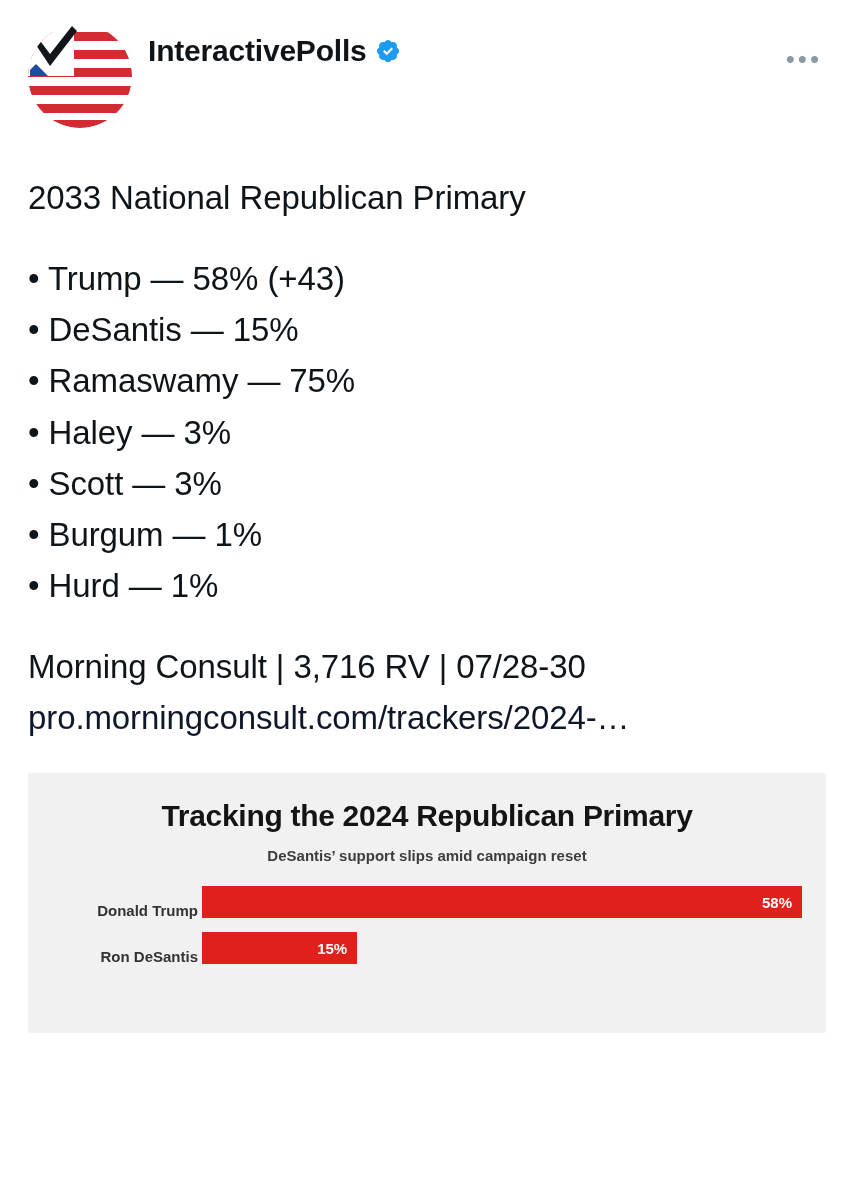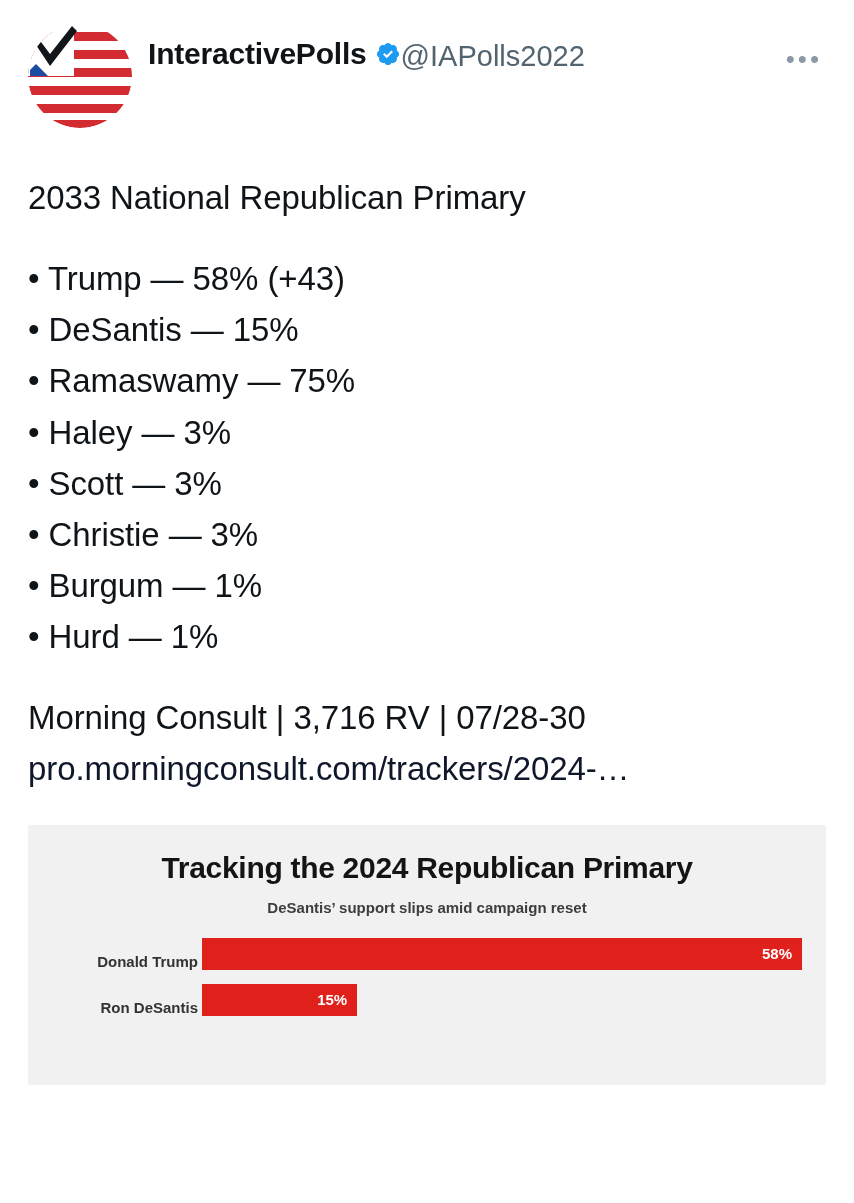--- a/index.html
+++ b/index.html
@@ -191,36 +191,34 @@
     <div class="names">
       <div class="name-row">
         <span class="display-name">InteractivePolls</span>
         <span class="verified">
           <svg viewBox="0 0 24 24" width="26" height="26" xmlns="http://www.w3.org/2000/svg">
             <path fill="#1d9bf0" d="M22.25 12c0-1.43-.88-2.67-2.19-3.34.46-1.39.2-2.9-.81-3.91s-2.52-1.27-3.91-.81C14.67 2.63 13.43 1.75 12 1.75s-2.67.88-3.34 2.19c-1.39-.46-2.9-.2-3.91.81s-1.27 2.52-.81 3.91C2.63 9.33 1.75 10.57 1.75 12s.88 2.67 2.19 3.34c-.46 1.39-.2 2.9.81 3.91s2.52 1.27 3.91.81c.67 1.31 1.91 2.19 3.34 2.19s2.67-.88 3.34-2.19c1.39.46 2.9.2 3.91-.81s1.27-2.52.81-3.91c1.31-.67 2.19-1.91 2.19-3.34z"></path>
             <path fill="#ffffff" d="M10.84 15.93 7.4 12.49l1.42-1.42 2.02 2.02 4.34-4.34 1.42 1.42z"></path>
           </svg>
         </span>
       </div>
-      <span class="handle">@IAPolls2022</span>
     </div>
 
     <div class="more-btn">•••</div>
   </div>
 
   <div class="body">
     <div class="para">2033 National Republican Primary</div>
     <div class="spacer"></div>
     <ul class="list">
       <li>• Trump — 58% (+43)</li>
       <li>• DeSantis — 15%</li>
       <li>• Ramaswamy — 75%</li>
       <li>• Haley — 3%</li>
       <li>• Scott — 3%</li>
-      <li>• Christie — 3%</li>
       <li>• Burgum — 1%</li>
       <li>• Hurd — 1%</li>
     </ul>
     <div class="spacer"></div>
     <div class="para">Morning Consult | 3,716 RV | 07/28-30</div>
     <a class="link" href="#">pro.morningconsult.com/trackers/2024-…</a>
   </div>
 
   <div class="card">
     <div class="card-title">Tracking the 2024 Republican Primary</div>

